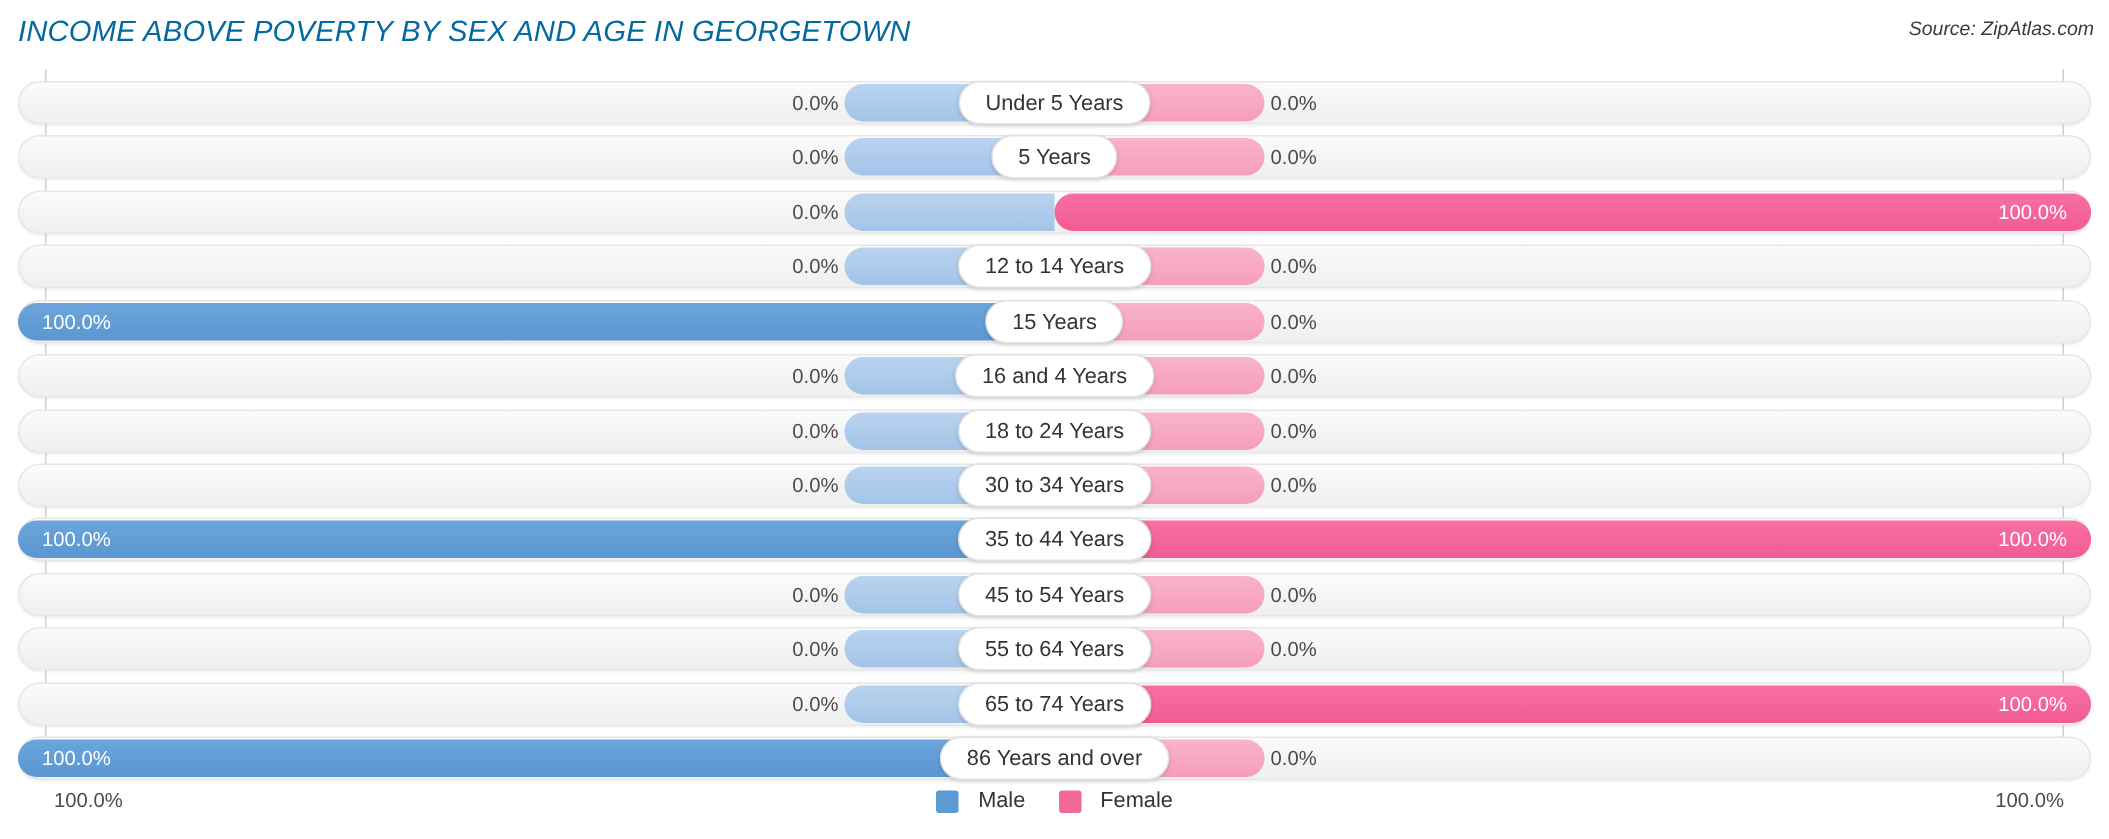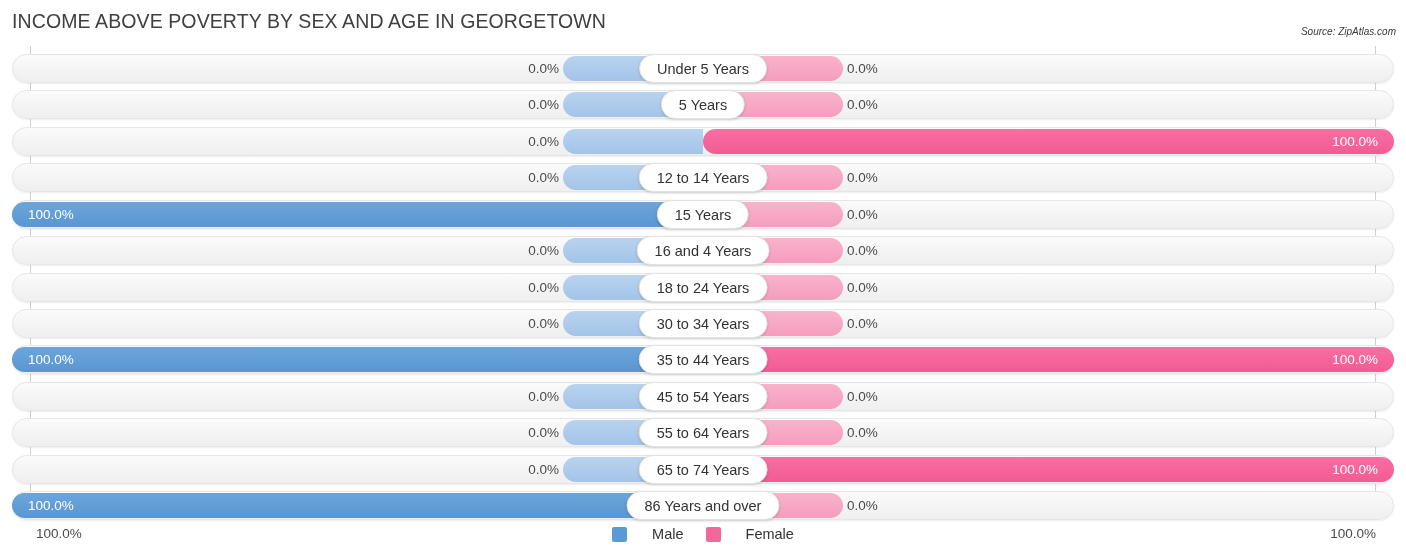--- a/index.html
+++ b/index.html
@@ -17,29 +17,30 @@
   .header {
     position: absolute;
     top: 0; left: 0; right: 0;
     height: 46px;
   }
   .chart-title {
     position: absolute;
     left: 12px;
     top: 10px;
     font-size: 19.5px;
-    color: #404040;
+    color: #0369a1;
     letter-spacing: 0.1px;
     white-space: nowrap;
+    font-style: italic;
   }
   .source-note {
     position: absolute;
     right: 10px;
-    top: 26px;
-    font-size: 10px;
+    top: 11px;
+    font-size: 13px;
     font-style: italic;
     color: #3a3a3a;
     white-space: nowrap;
   }
 
   
   .plot {
     position: absolute;
     left: 0;
     top: 46px;
@@ -165,21 +166,21 @@
     left: 0; right: 0;
     top: 6px;
     display: flex;
     justify-content: center;
     align-items: center;
     gap: 22px;
   }
   .legend-item {
     display: flex;
     align-items: center;
-    gap: 25px;
+    gap: 13px;
   }
   .swatch {
     width: 15px;
     height: 15px;
     border-radius: 2px;
     display: block;
   }
   .swatch.male   { background: #5b9bd5; }
   .swatch.female { background: #f4679b; }
   .legend-text {

